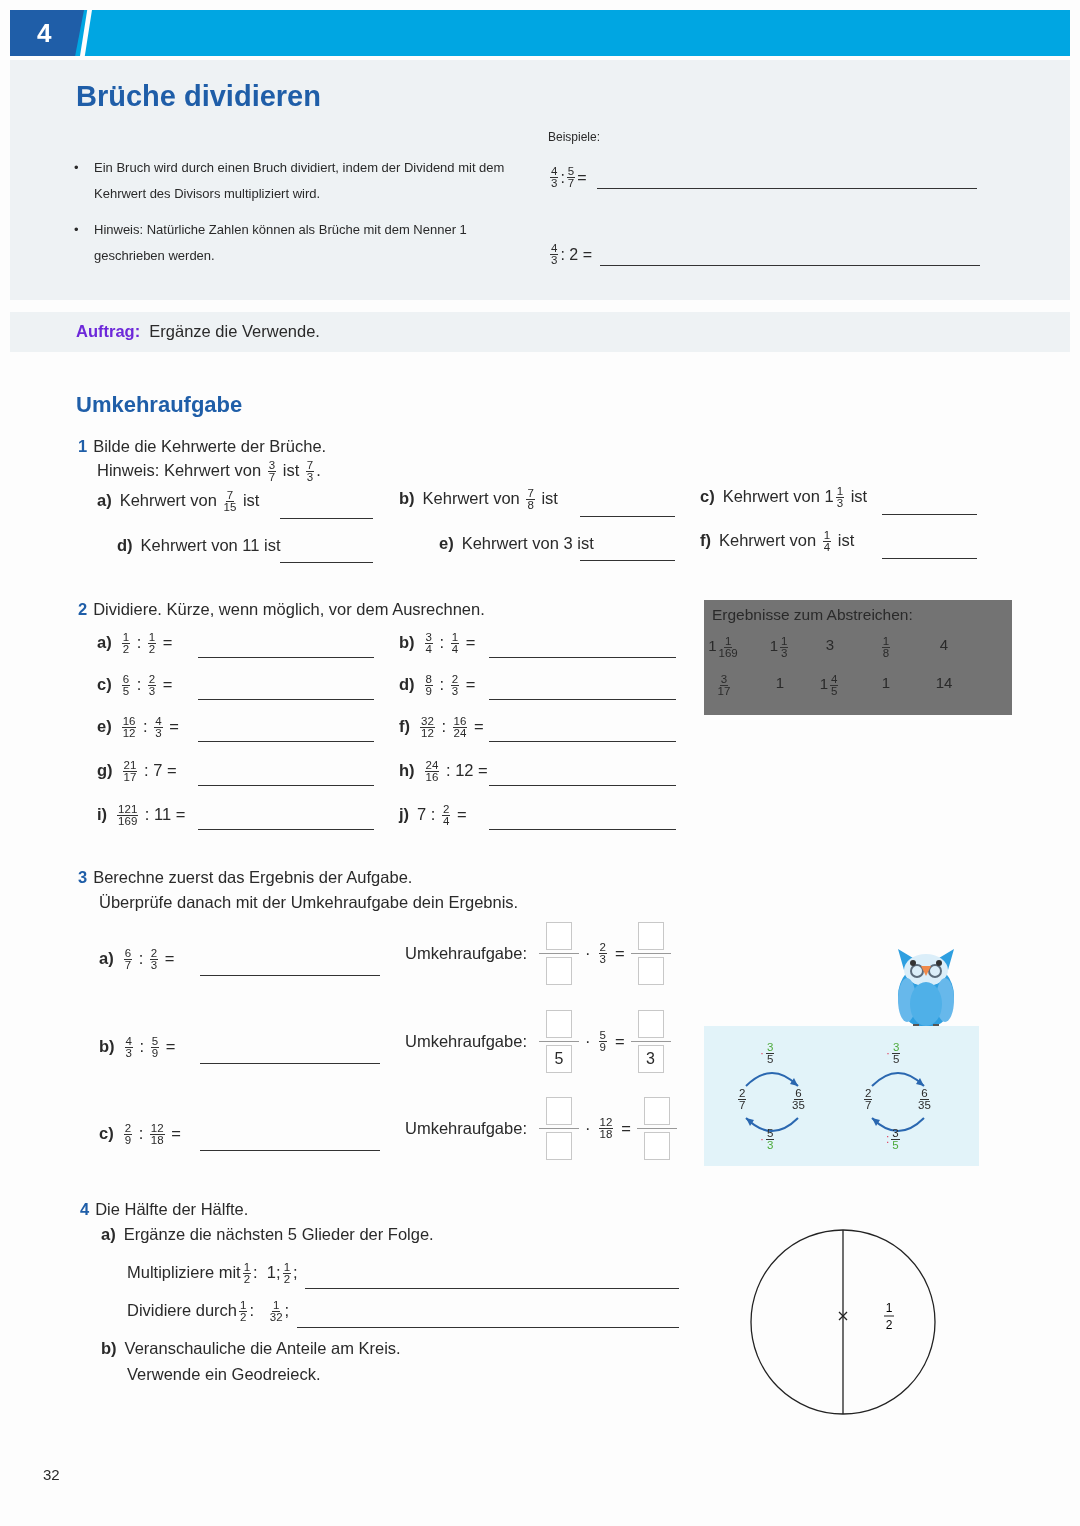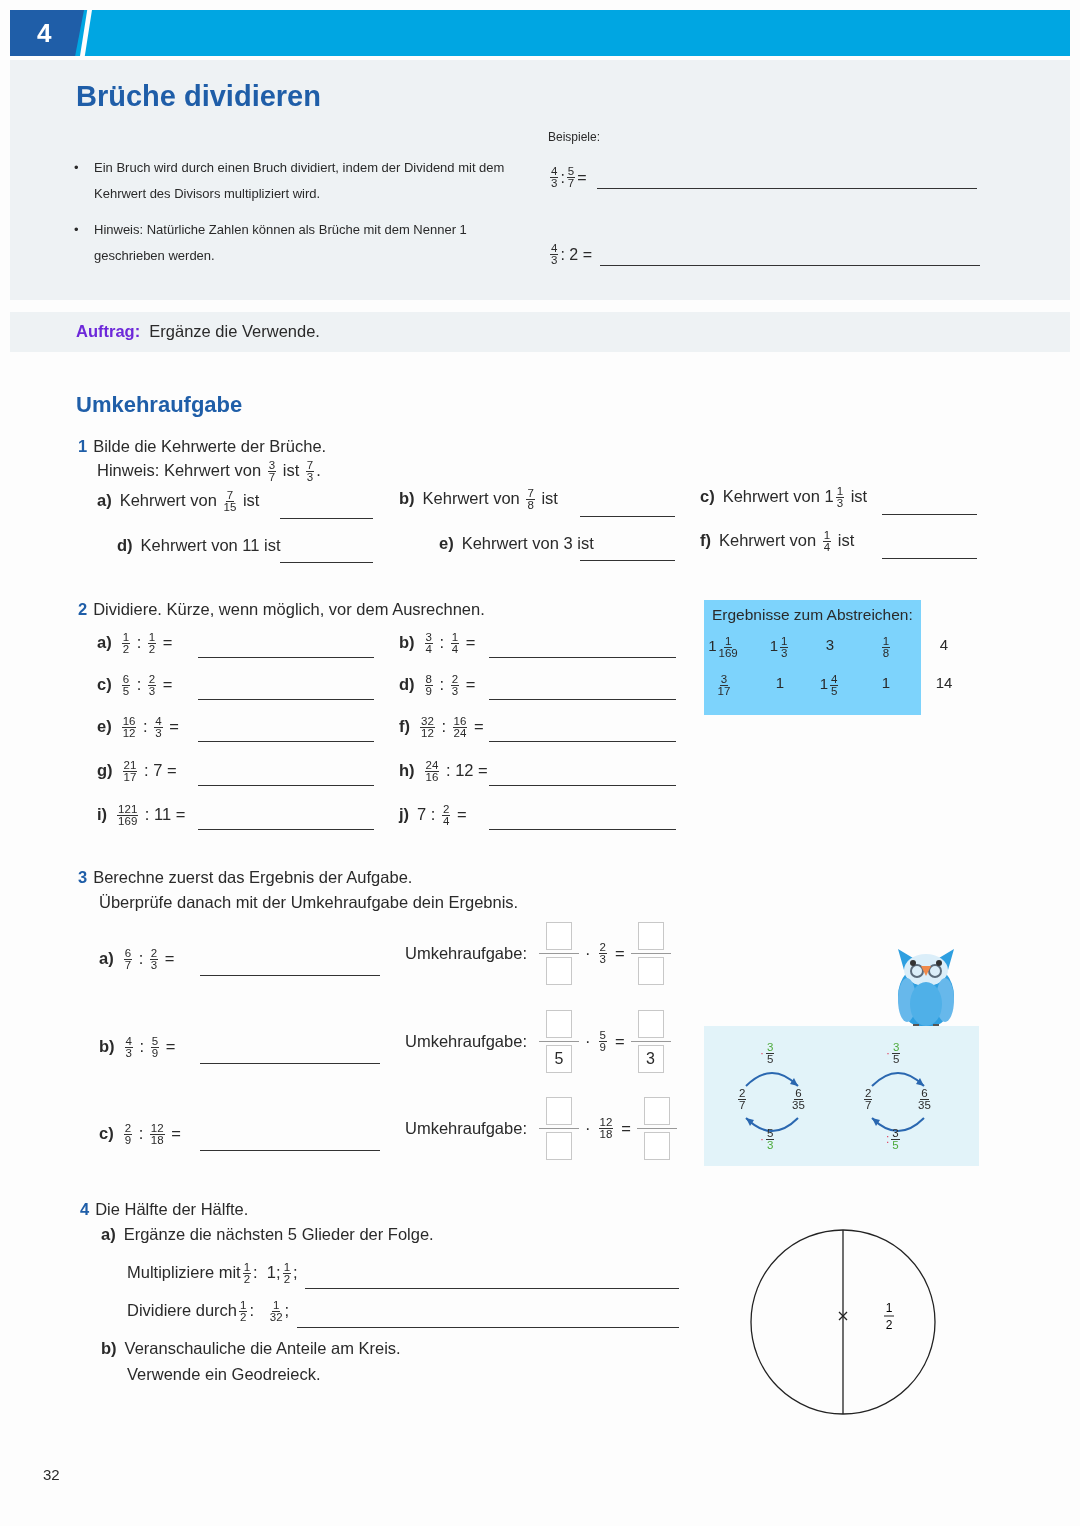--- a/index.html
+++ b/index.html
@@ -18,21 +18,21 @@
   .ex-row { left: 548px; font-size: 16px; display: flex; align-items: center; }
   .line { border-bottom: 1px solid #333; display: inline-block; }
   .frac { display: inline-flex; flex-direction: column; align-items: center; vertical-align: middle; font-size: 11.5px; line-height: 11px; margin: 0 2px; }
   .frac .n { border-bottom: 1px solid #333; padding: 0 1px; }
   .auftrag { left: 76px; top: 322px; font-size: 16.5px; }
   .auftrag b { color: #6d28d9; }
   .section { left: 76px; top: 392px; font-size: 22px; font-weight: bold; color: #1f5ea8; }
   .task-num { color: #1f5ea8; font-weight: bold; margin-right: 6px; }
   .t { font-size: 16.5px; }
   .lbl { font-weight: bold; margin-right: 8px; }
-  .result-box { left: 704px; top: 600px; width: 217px; height: 115px; background: #7dd3fc; }
+  .result-box { left: 704px; top: 600px; width: 308px; height: 115px; background: #737373; }
   .result-box .hdr { position: absolute; left: 8px; top: 6px; font-size: 15.5px; }
   .result-box .cell { position: absolute; font-size: 15px; text-align: center; width: 40px; }
   .ubox { width: 26px; height: 28px; border: 1.5px solid #c8c8c8; background: #fff; display: flex; align-items: center; justify-content: center; font-size: 16px; }
   .ucol { display: flex; flex-direction: column; align-items: center; }
   .ucol .bar { width: 40px; border-top: 1px solid #999; margin: 3px 0; }
   .tip-box { left: 704px; top: 1026px; width: 275px; height: 140px; background: #e2f3f9; }
   .pagenum { left: 43px; top: 1466px; font-size: 15px; }
 </style>
 </head>
 <body>

